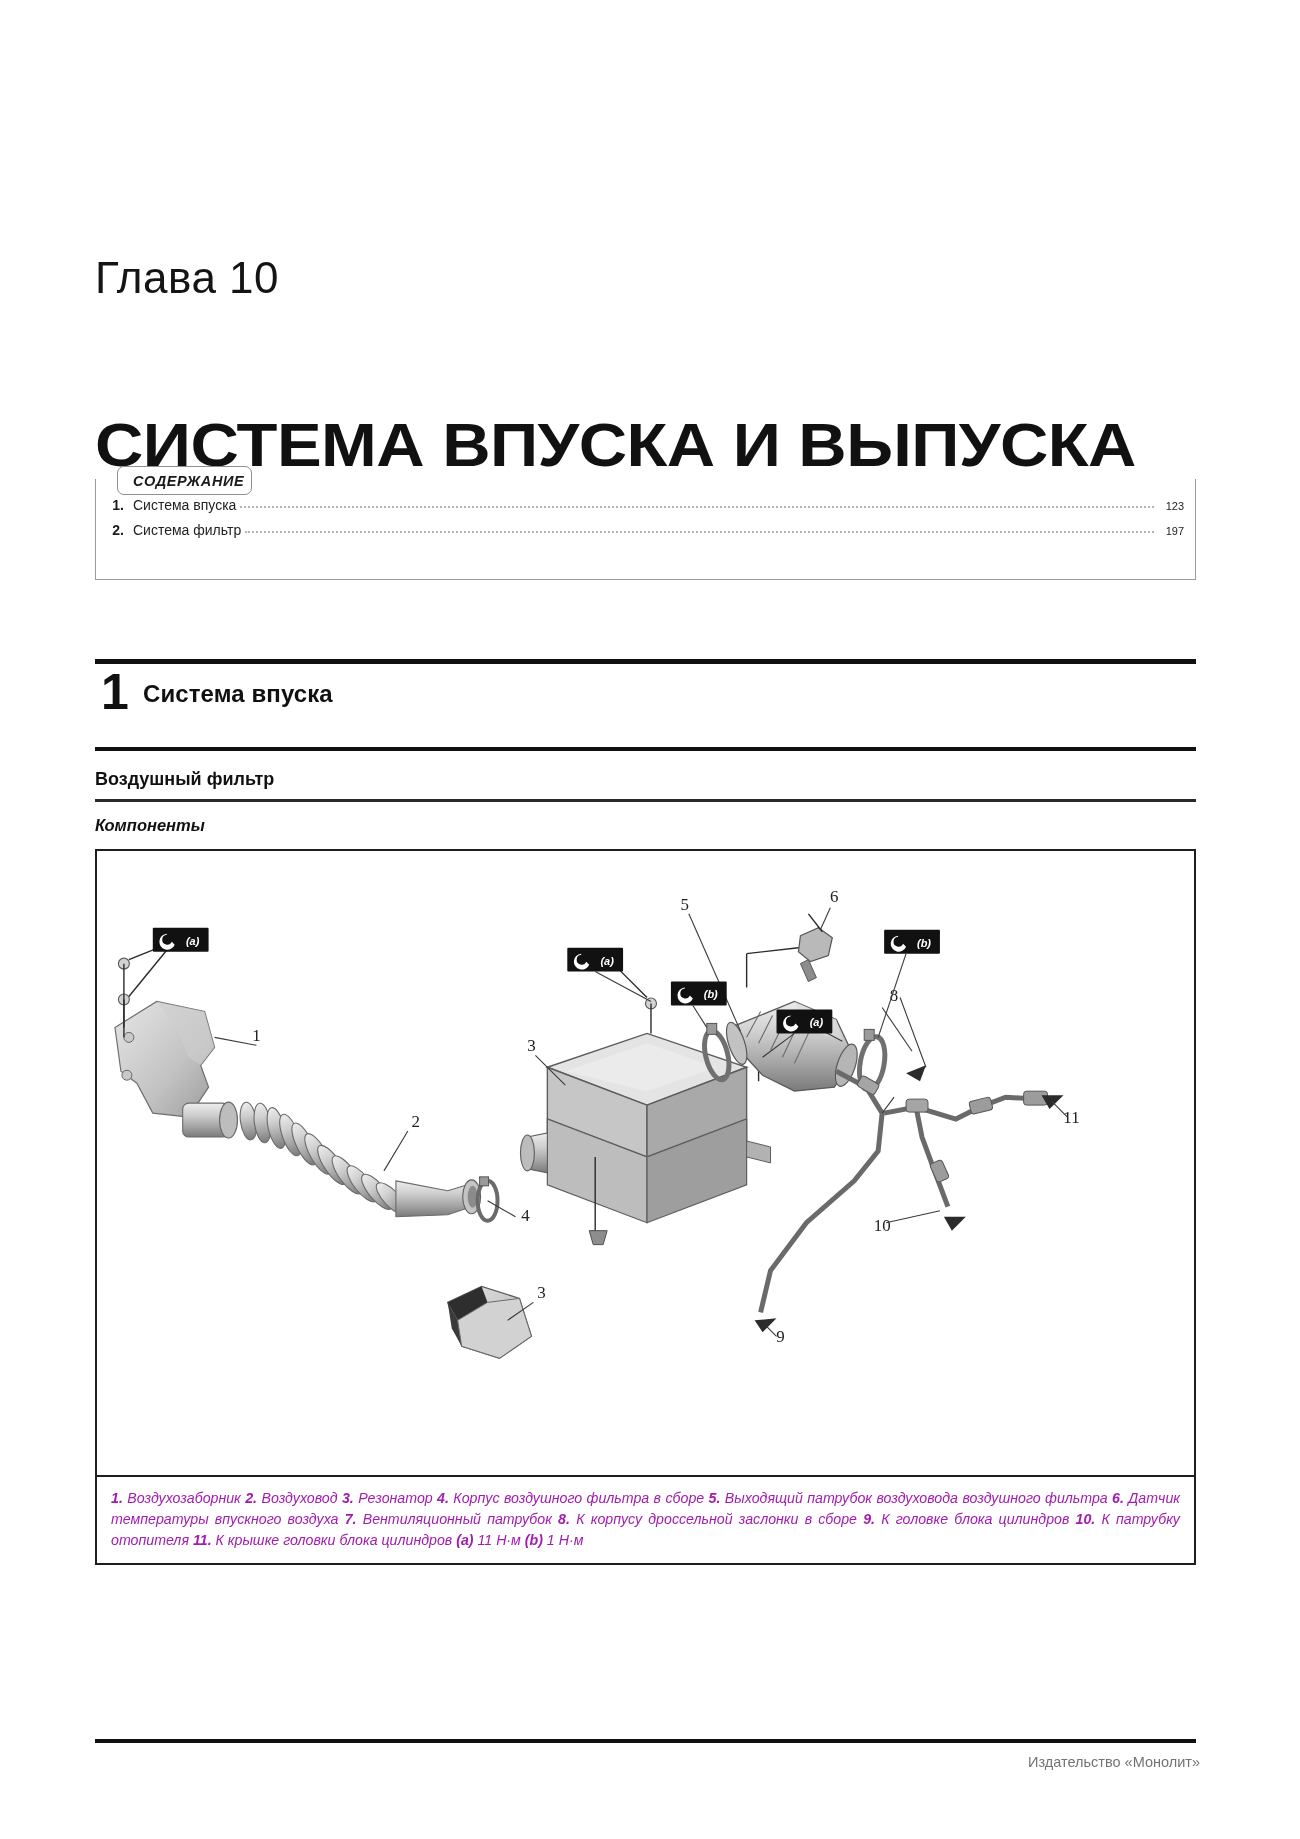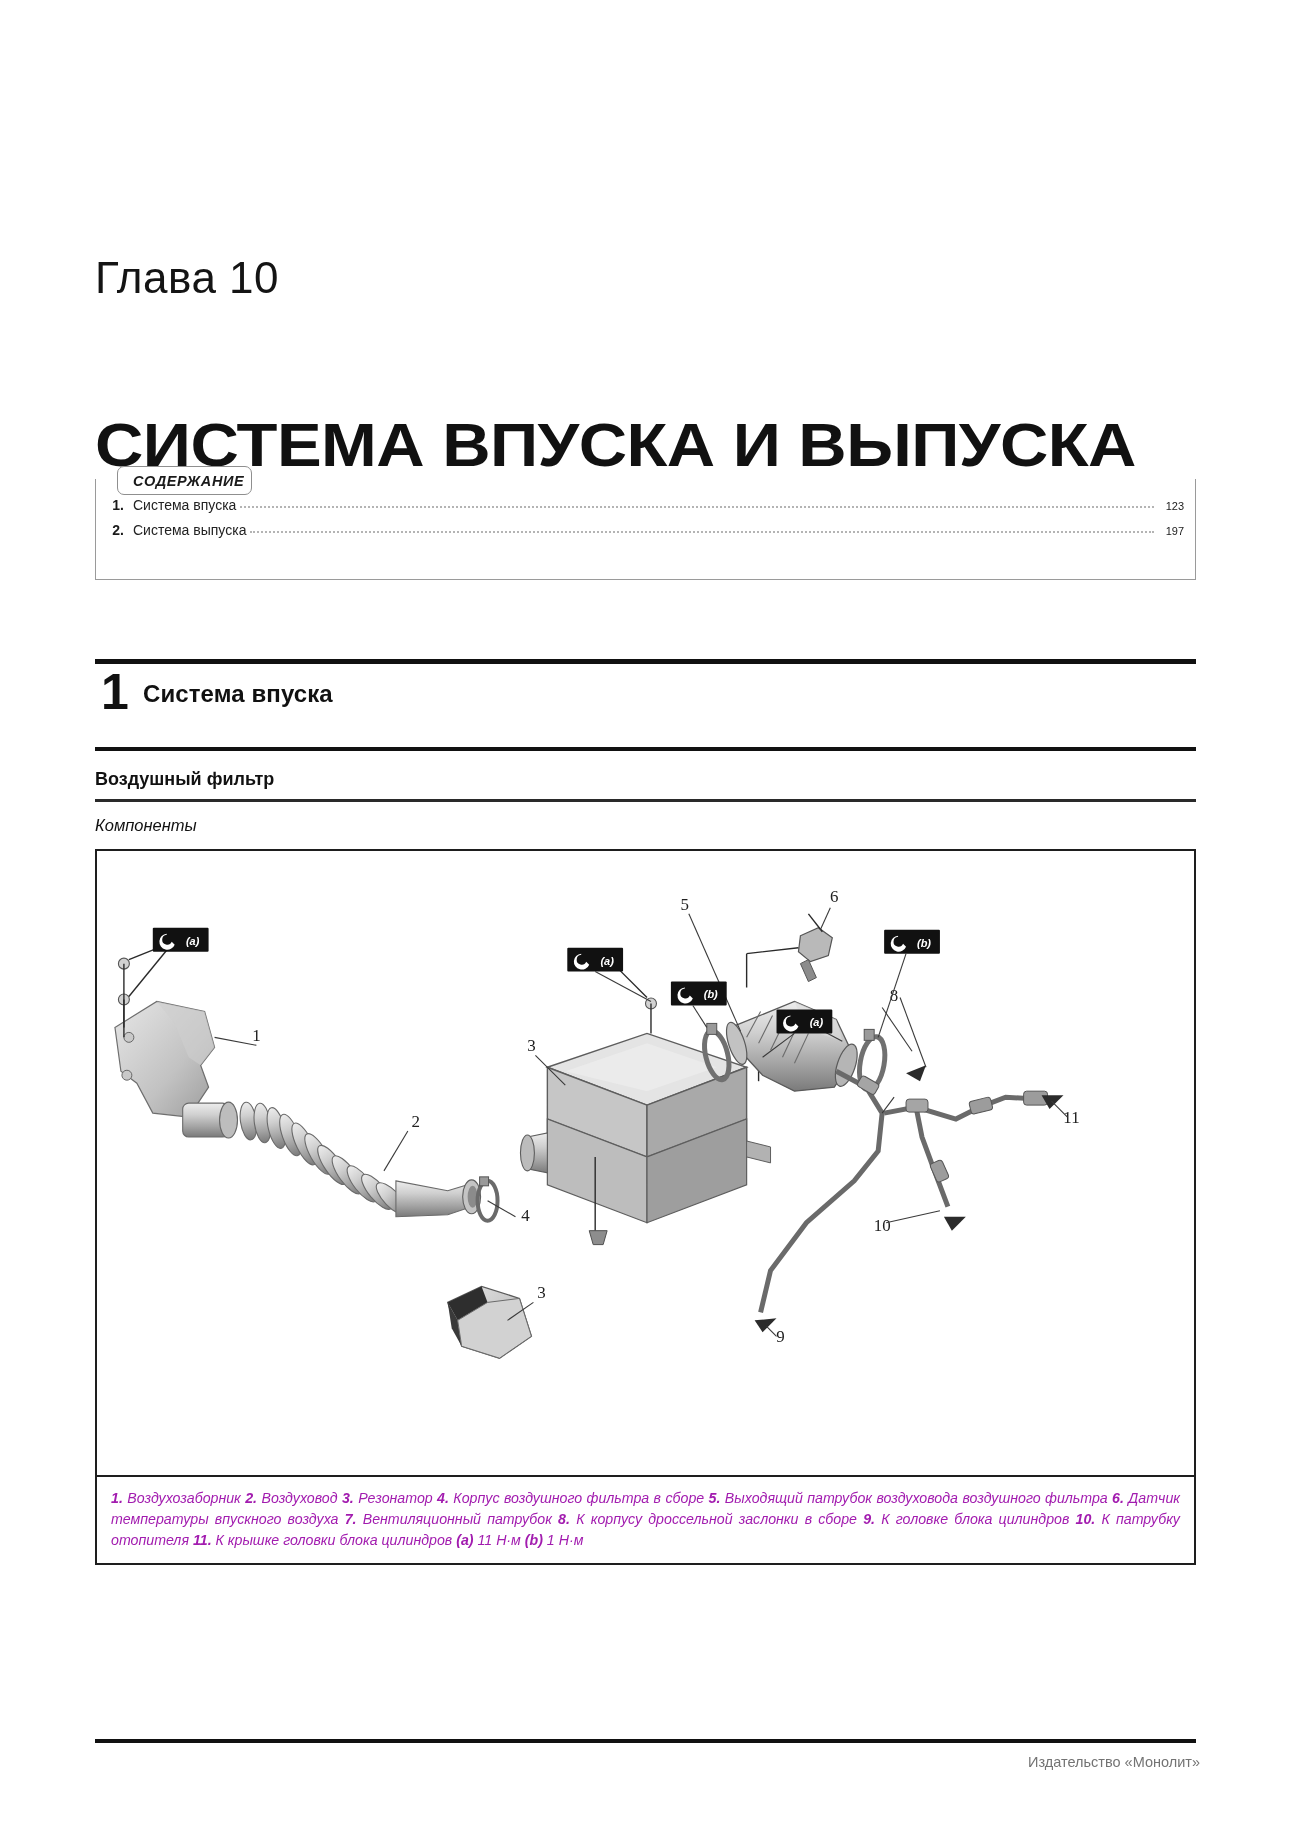--- a/index.html
+++ b/index.html
@@ -200,21 +200,21 @@
     top: 795px;
     width: 1101px;
     height: 2.5px;
     background: #2a2a2a;
   }
   .subsub {
     position: absolute;
     left: 0;
     top: 812px;
     font-size: 16.5px;
-    font-weight: 400;
+    font-weight: 700;
     font-style: italic;
     color: #111;
     white-space: nowrap;
   }
 
   
   .figure {
     position: absolute;
     left: 0;
     top: 845px;
@@ -305,21 +305,21 @@
 
       <div class="toc-row">
         <span class="toc-num">1.</span>
         <span class="toc-text">Система впуска</span>
         <span class="toc-dots"></span>
         <span class="toc-page">123</span>
       </div>
 
       <div class="toc-row">
         <span class="toc-num">2.</span>
-        <span class="toc-text">Система выпуска</span>
+        <span class="toc-text">Система фильтр</span>
         <span class="toc-dots"></span>
         <span class="toc-page">197</span>
       </div>
 
 
     </div>
 
     <div class="sec-rule-top"></div>
     <div class="sec-num">1</div>
     <div class="sec-title">Система впуска</div>

